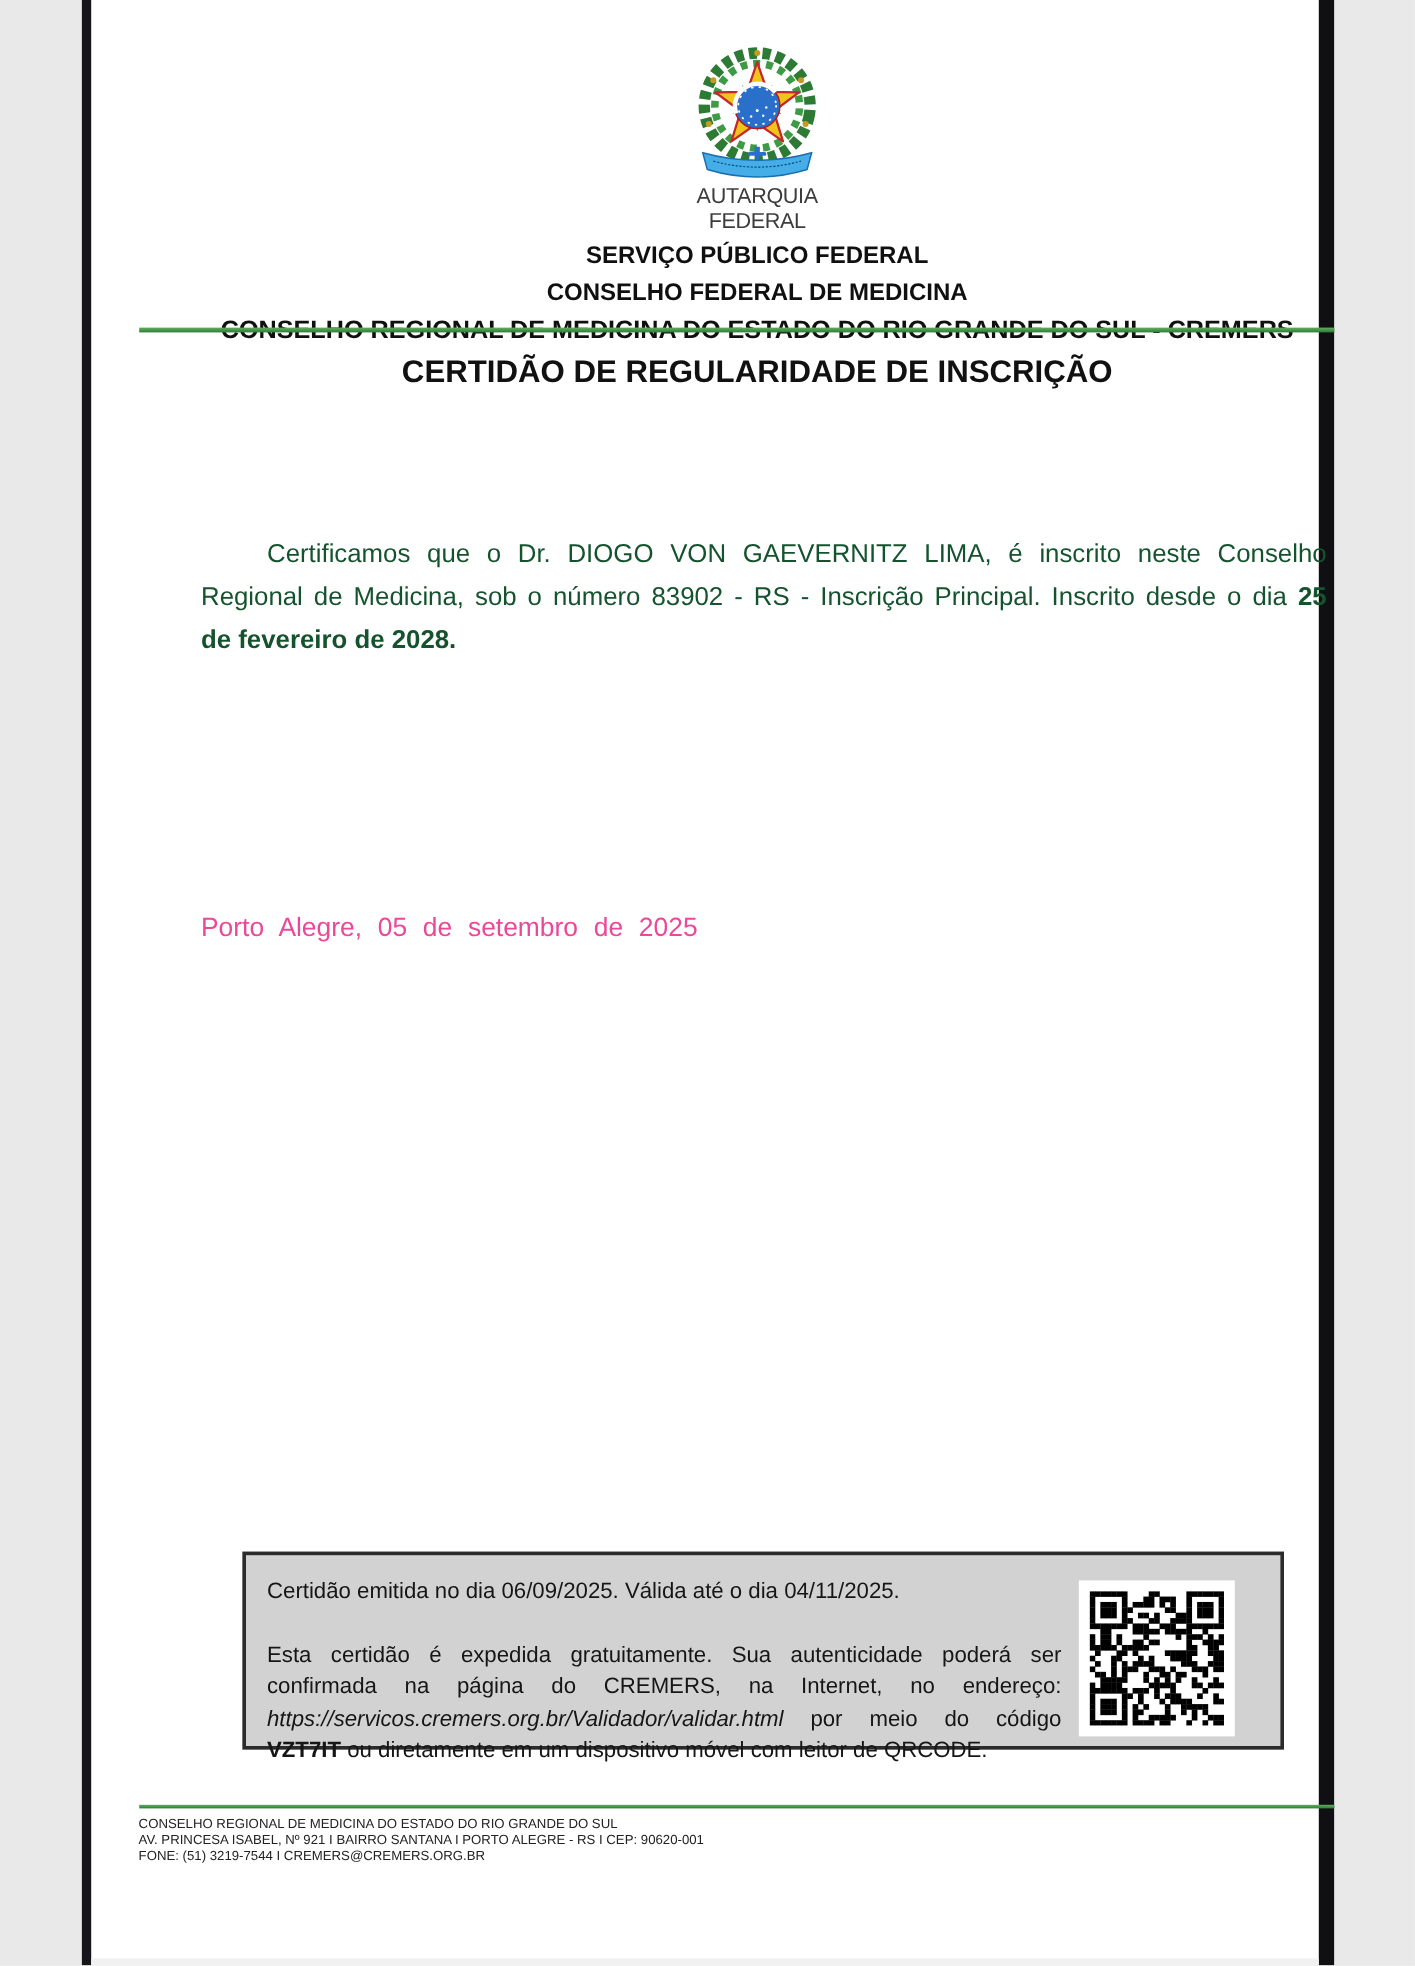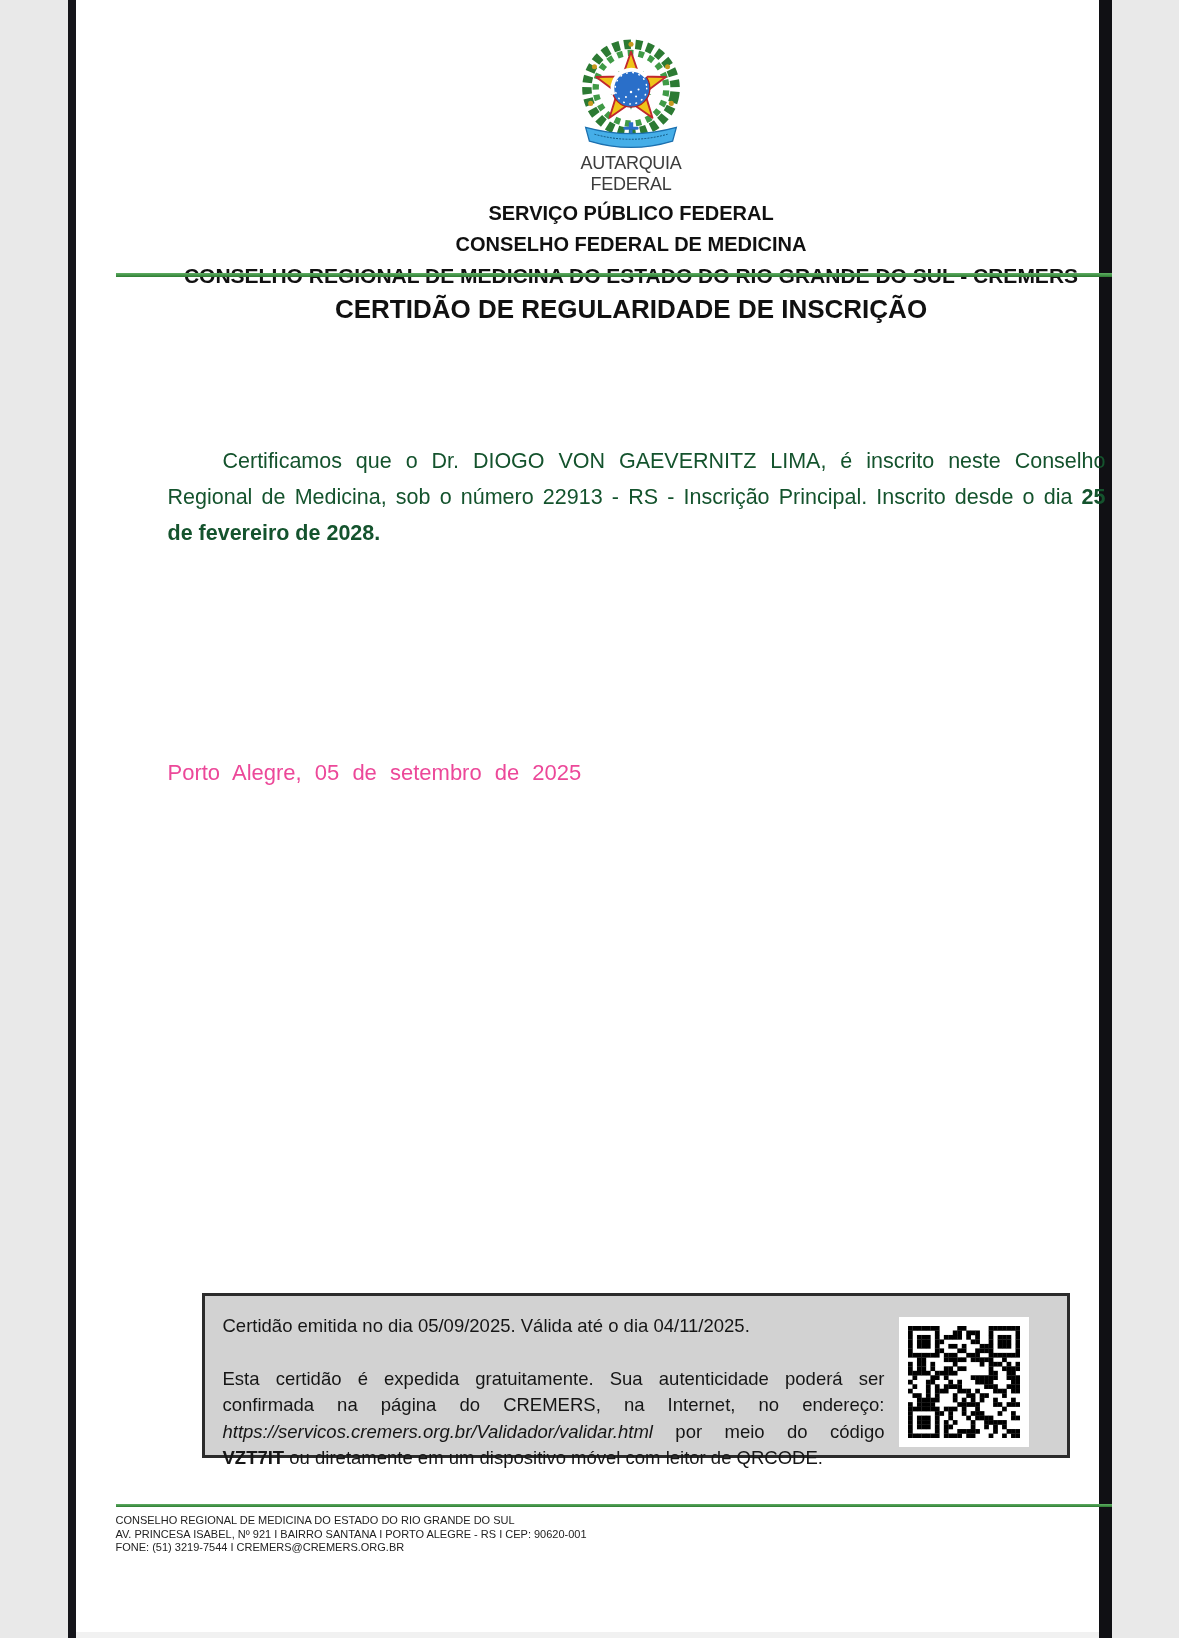--- a/index.html
+++ b/index.html
@@ -90,31 +90,31 @@
     <div class="lh-line lh2">CONSELHO FEDERAL DE MEDICINA</div>
     <div class="lh-line lh3">CONSELHO REGIONAL DE MEDICINA DO ESTADO DO RIO GRANDE DO SUL - CREMERS</div>
   </div>
 
   <div class="rule rule-top"></div>
 
   <div class="doc-title">CERTIDÃO DE REGULARIDADE DE INSCRIÇÃO</div>
 
   <div class="body-par">
     <div class="jline body-l1">Certificamos que o Dr. DIOGO VON GAEVERNITZ LIMA, é inscrito neste Conselho</div>
-    <div class="jline"><span>Regional de Medicina, sob o número 22913 - RS - Inscrição Principal. Inscrito desde o dia </span><span class="bold">25</span></div>
+    <div class="jline"><span>Regional de Medicina, sob o número 83902 - RS - Inscrição Principal. Inscrito desde o dia </span><span class="bold">25</span></div>
     <div class="body-l3 bold">de fevereiro de 2028.</div>
   </div>
 
   <div class="date-line">Porto Alegre, 05 de setembro de 2025</div>
 
   <div class="side-note">Este documento foi emitido digitalmente pelo sistema CREMERS CRVIRTUAL em 05/09/2025 11:30.</div>
 
   <div class="validity-box">
     <div class="vb-text">
-      <div class="vb-line1">Certidão emitida no dia 05/09/2025. Válida até o dia 04/11/2025.</div>
+      <div class="vb-line1">Certidão emitida no dia 06/09/2025. Válida até o dia 04/11/2025.</div>
       <div class="jline">Esta certidão é expedida gratuitamente. Sua autenticidade poderá ser</div>
       <div class="jline">confirmada na página do CREMERS, na Internet, no endereço:</div>
       <div class="jline"><span class="vb-url">https://servicos.cremers.org.br/Validador/validar.html</span><span> por meio do código</span></div>
       <div><span class="bold">VZT7IT</span><span> ou diretamente em um dispositivo móvel com leitor de QRCODE.</span></div>
     </div>
     <div class="vb-qr">
       <svg width="112" height="112" viewBox="0 0 112 112" aria-hidden="true">
           <g id="qr-g" fill="#000">
             <rect x="0.00" y="0.00" width="4.73" height="4.73"></rect>
             <rect x="4.48" y="0.00" width="4.73" height="4.73"></rect>

